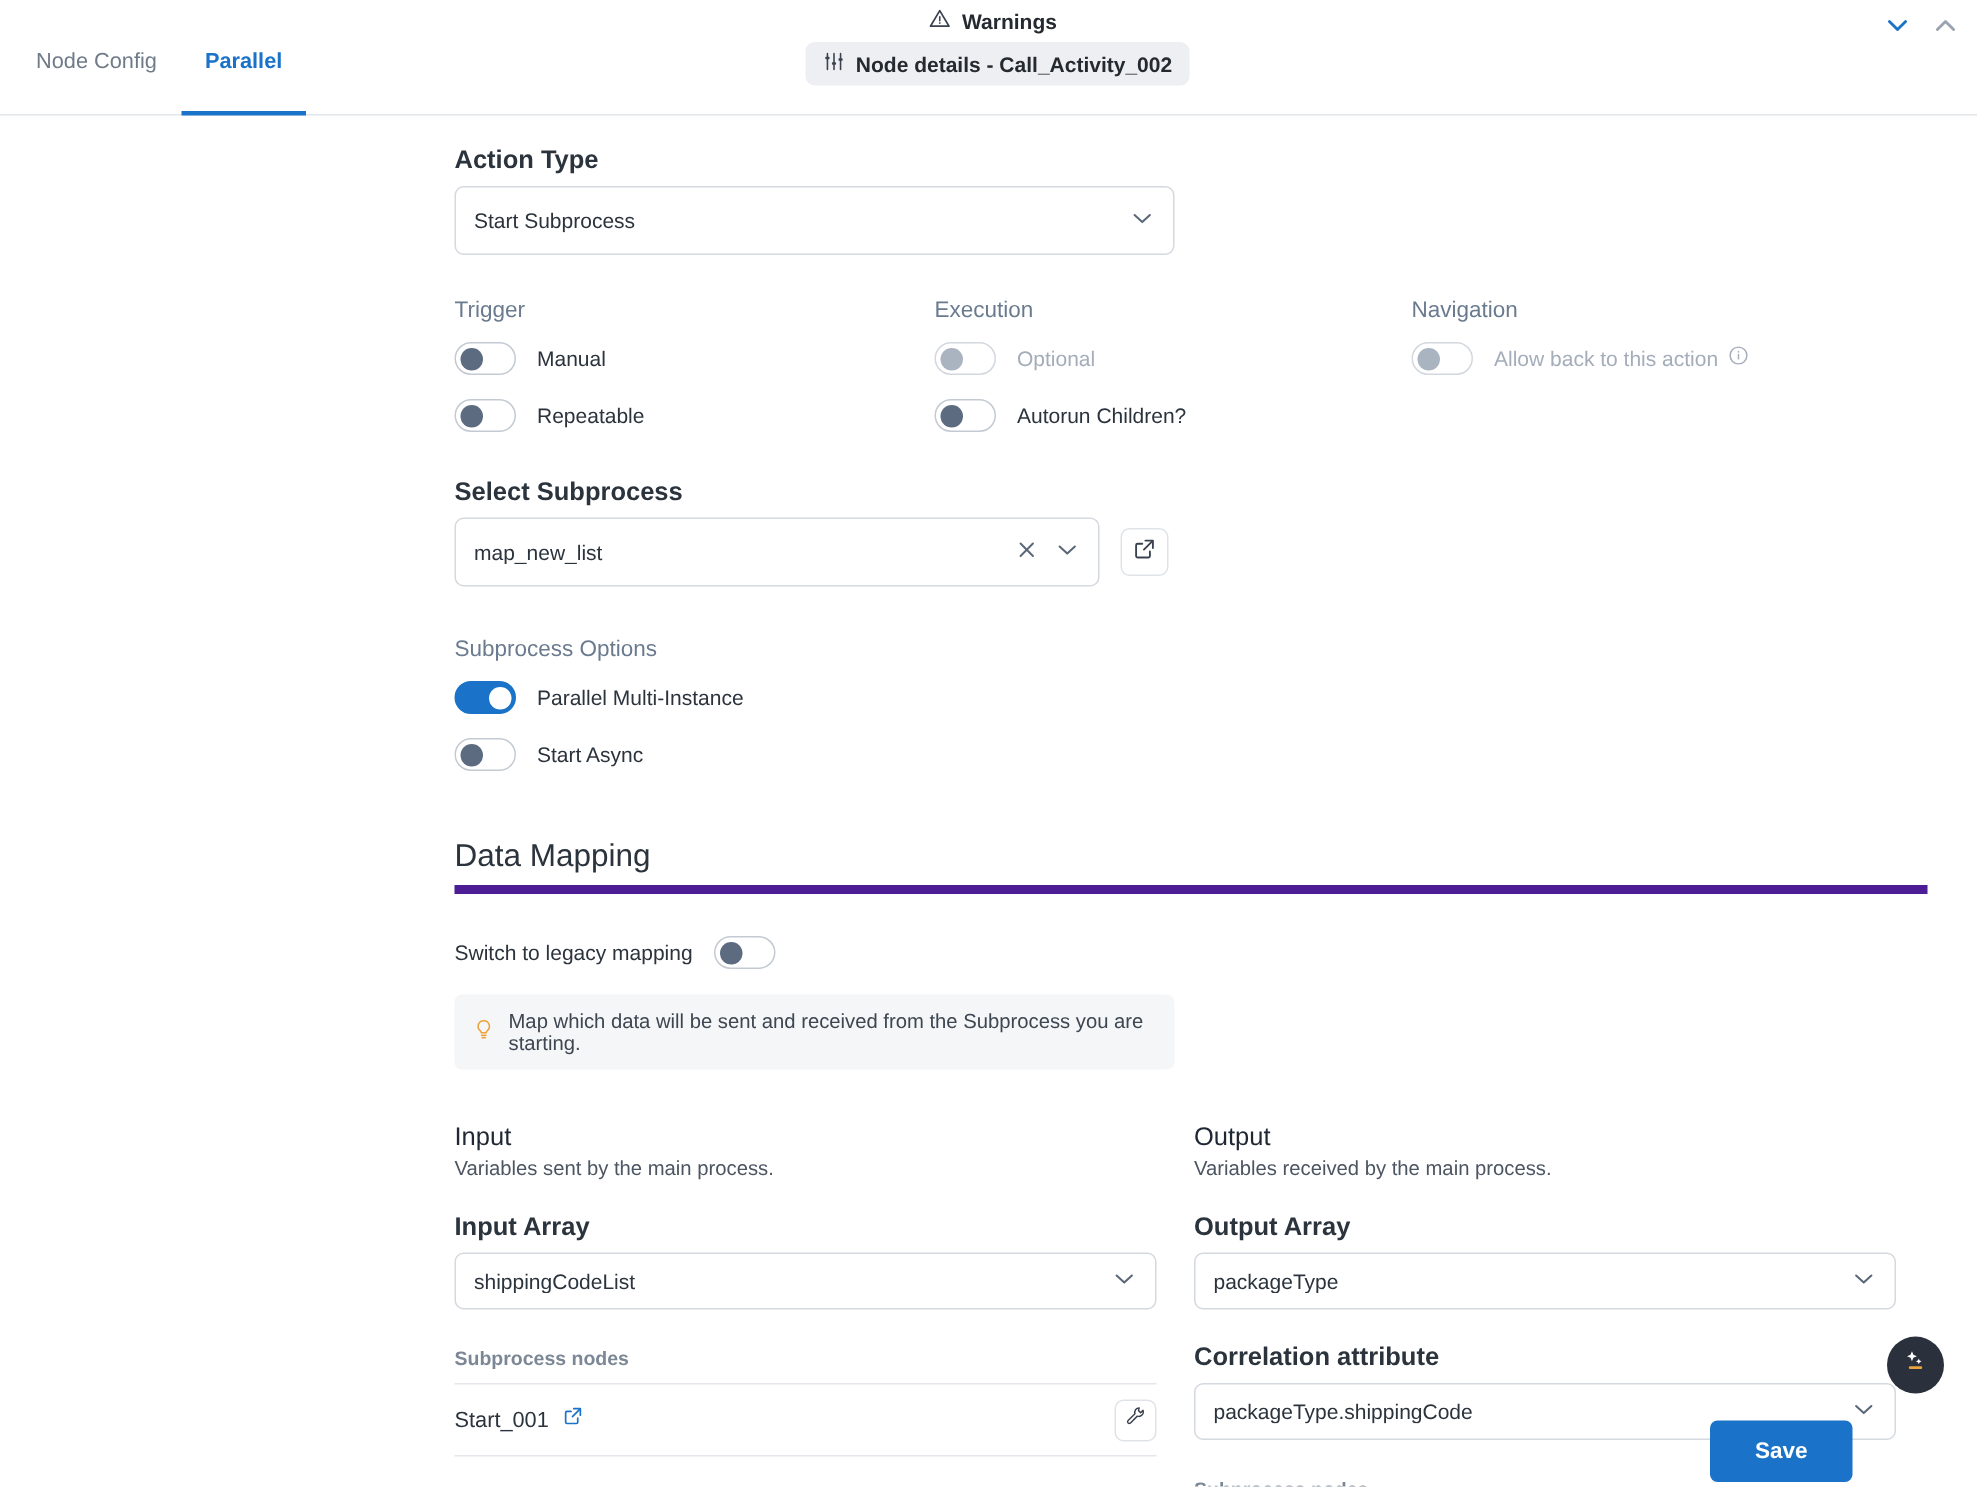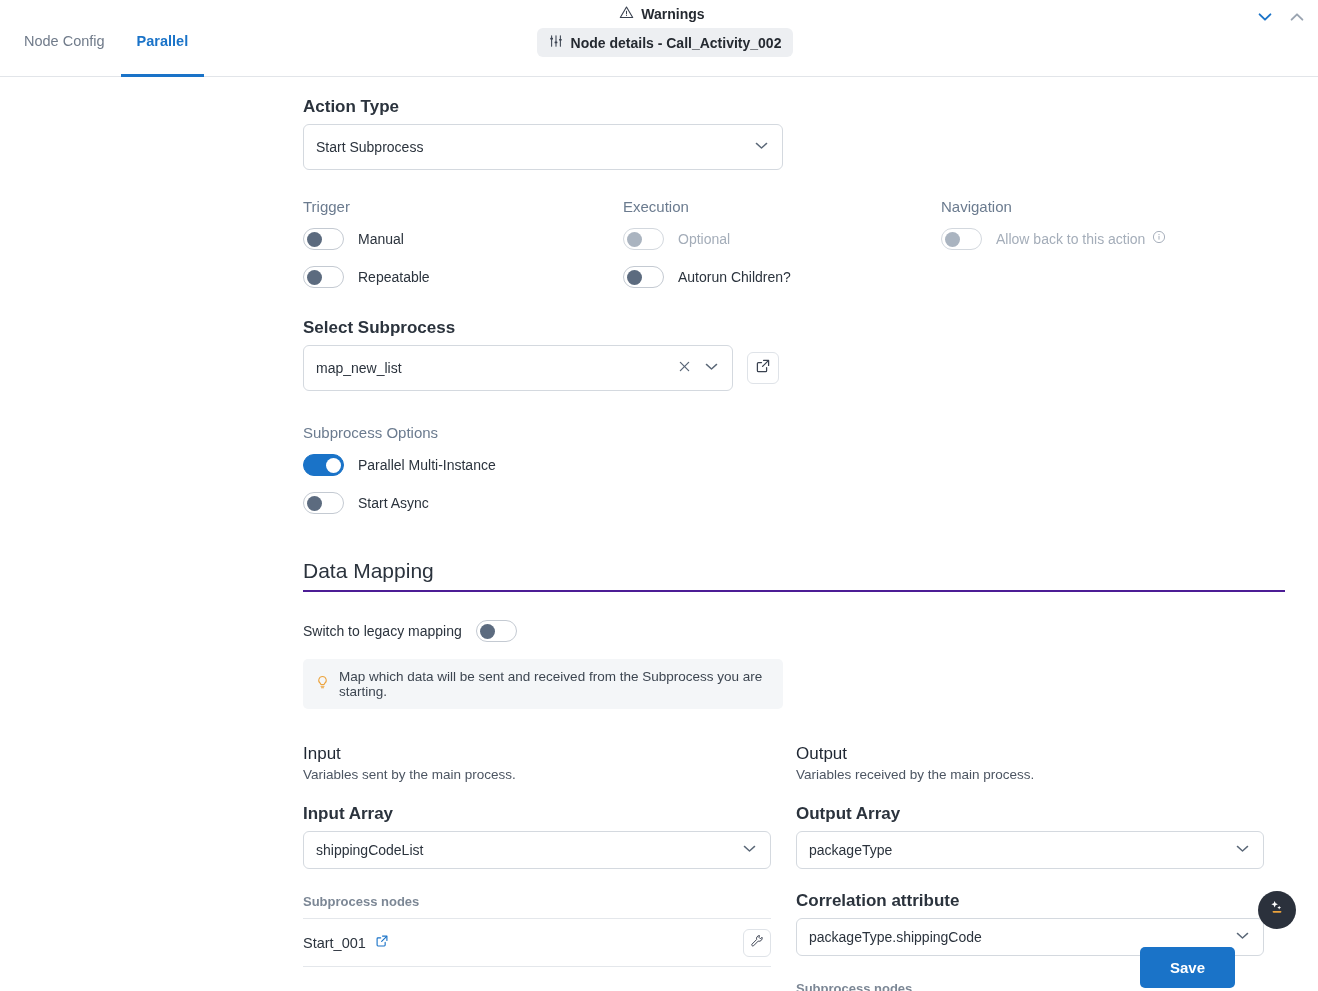--- a/index.html
+++ b/index.html
@@ -126,21 +126,21 @@
   
   .cols { display: flex; margin-top: 28px; }
   .col-trigger { width: 320px; }
   .col-exec { width: 318px; }
   .col-nav { width: 320px; }
   .col-head { margin-bottom: 13px; }
 
   .divider-title {
     font-size: 21px; color: #2b333d; font-weight: 400;
     padding-bottom: 7px;
-    border-bottom: 2px solid #4c1d95;
+    border-bottom: 6px solid #4c1d95;
     width: 982px;
   }
 
   .tip {
     width: 480px;
     background: #f4f6f8;
     border-radius: 5px;
     display: flex; align-items: center; gap: 9px;
     padding: 10px 12px;
     font-size: 13.5px;

